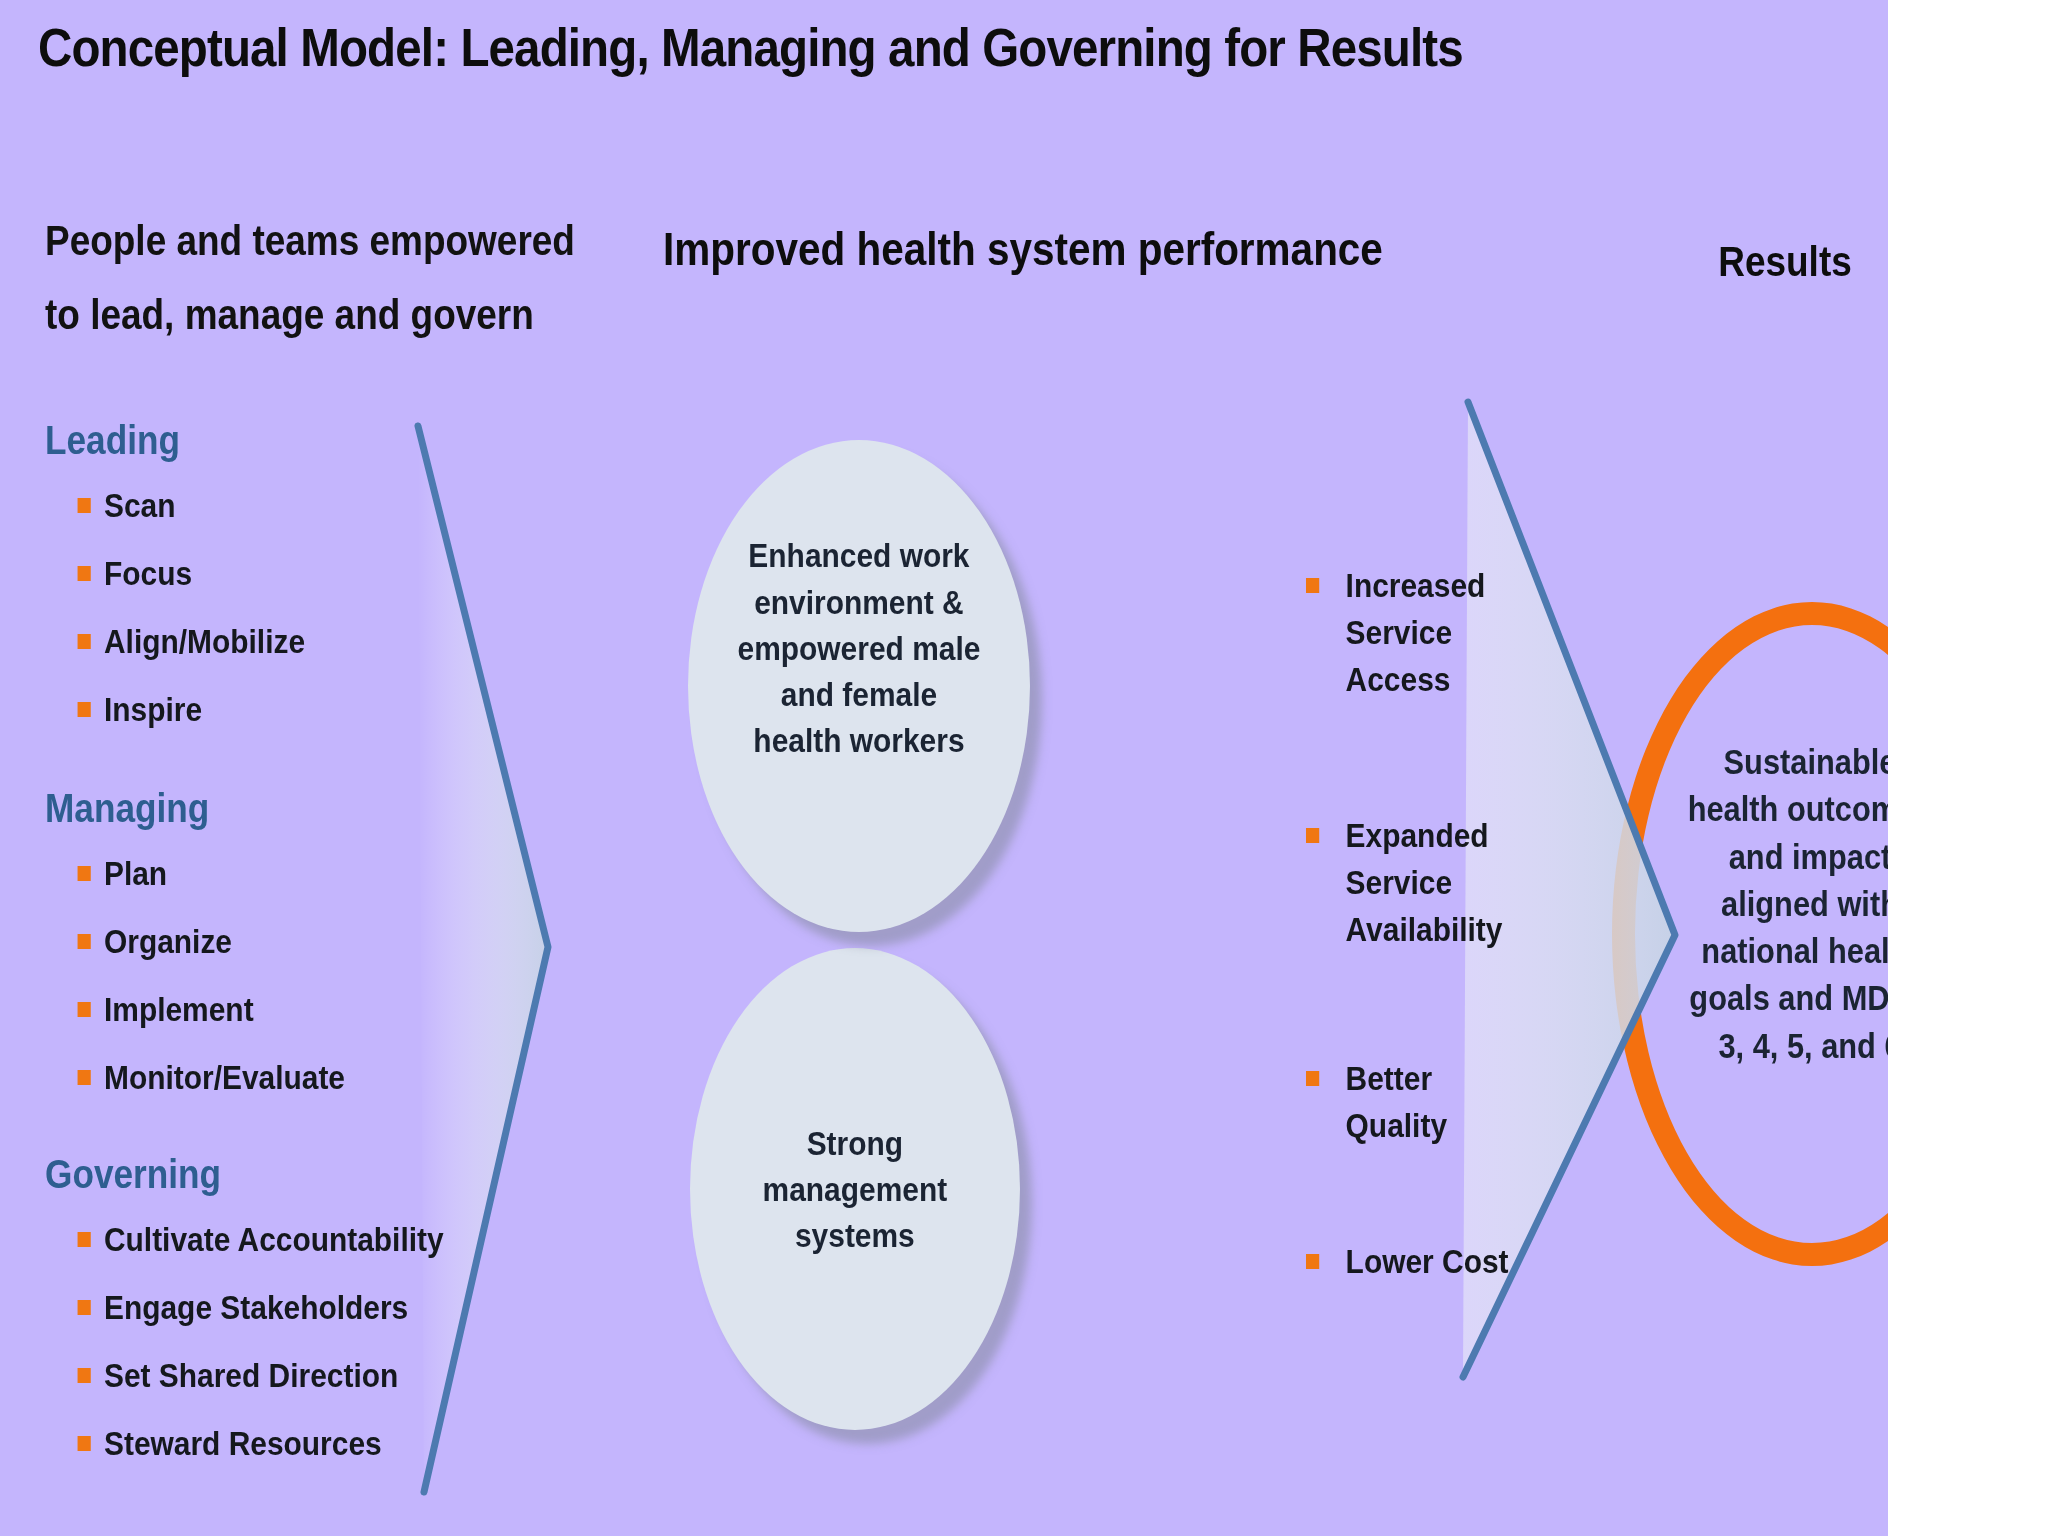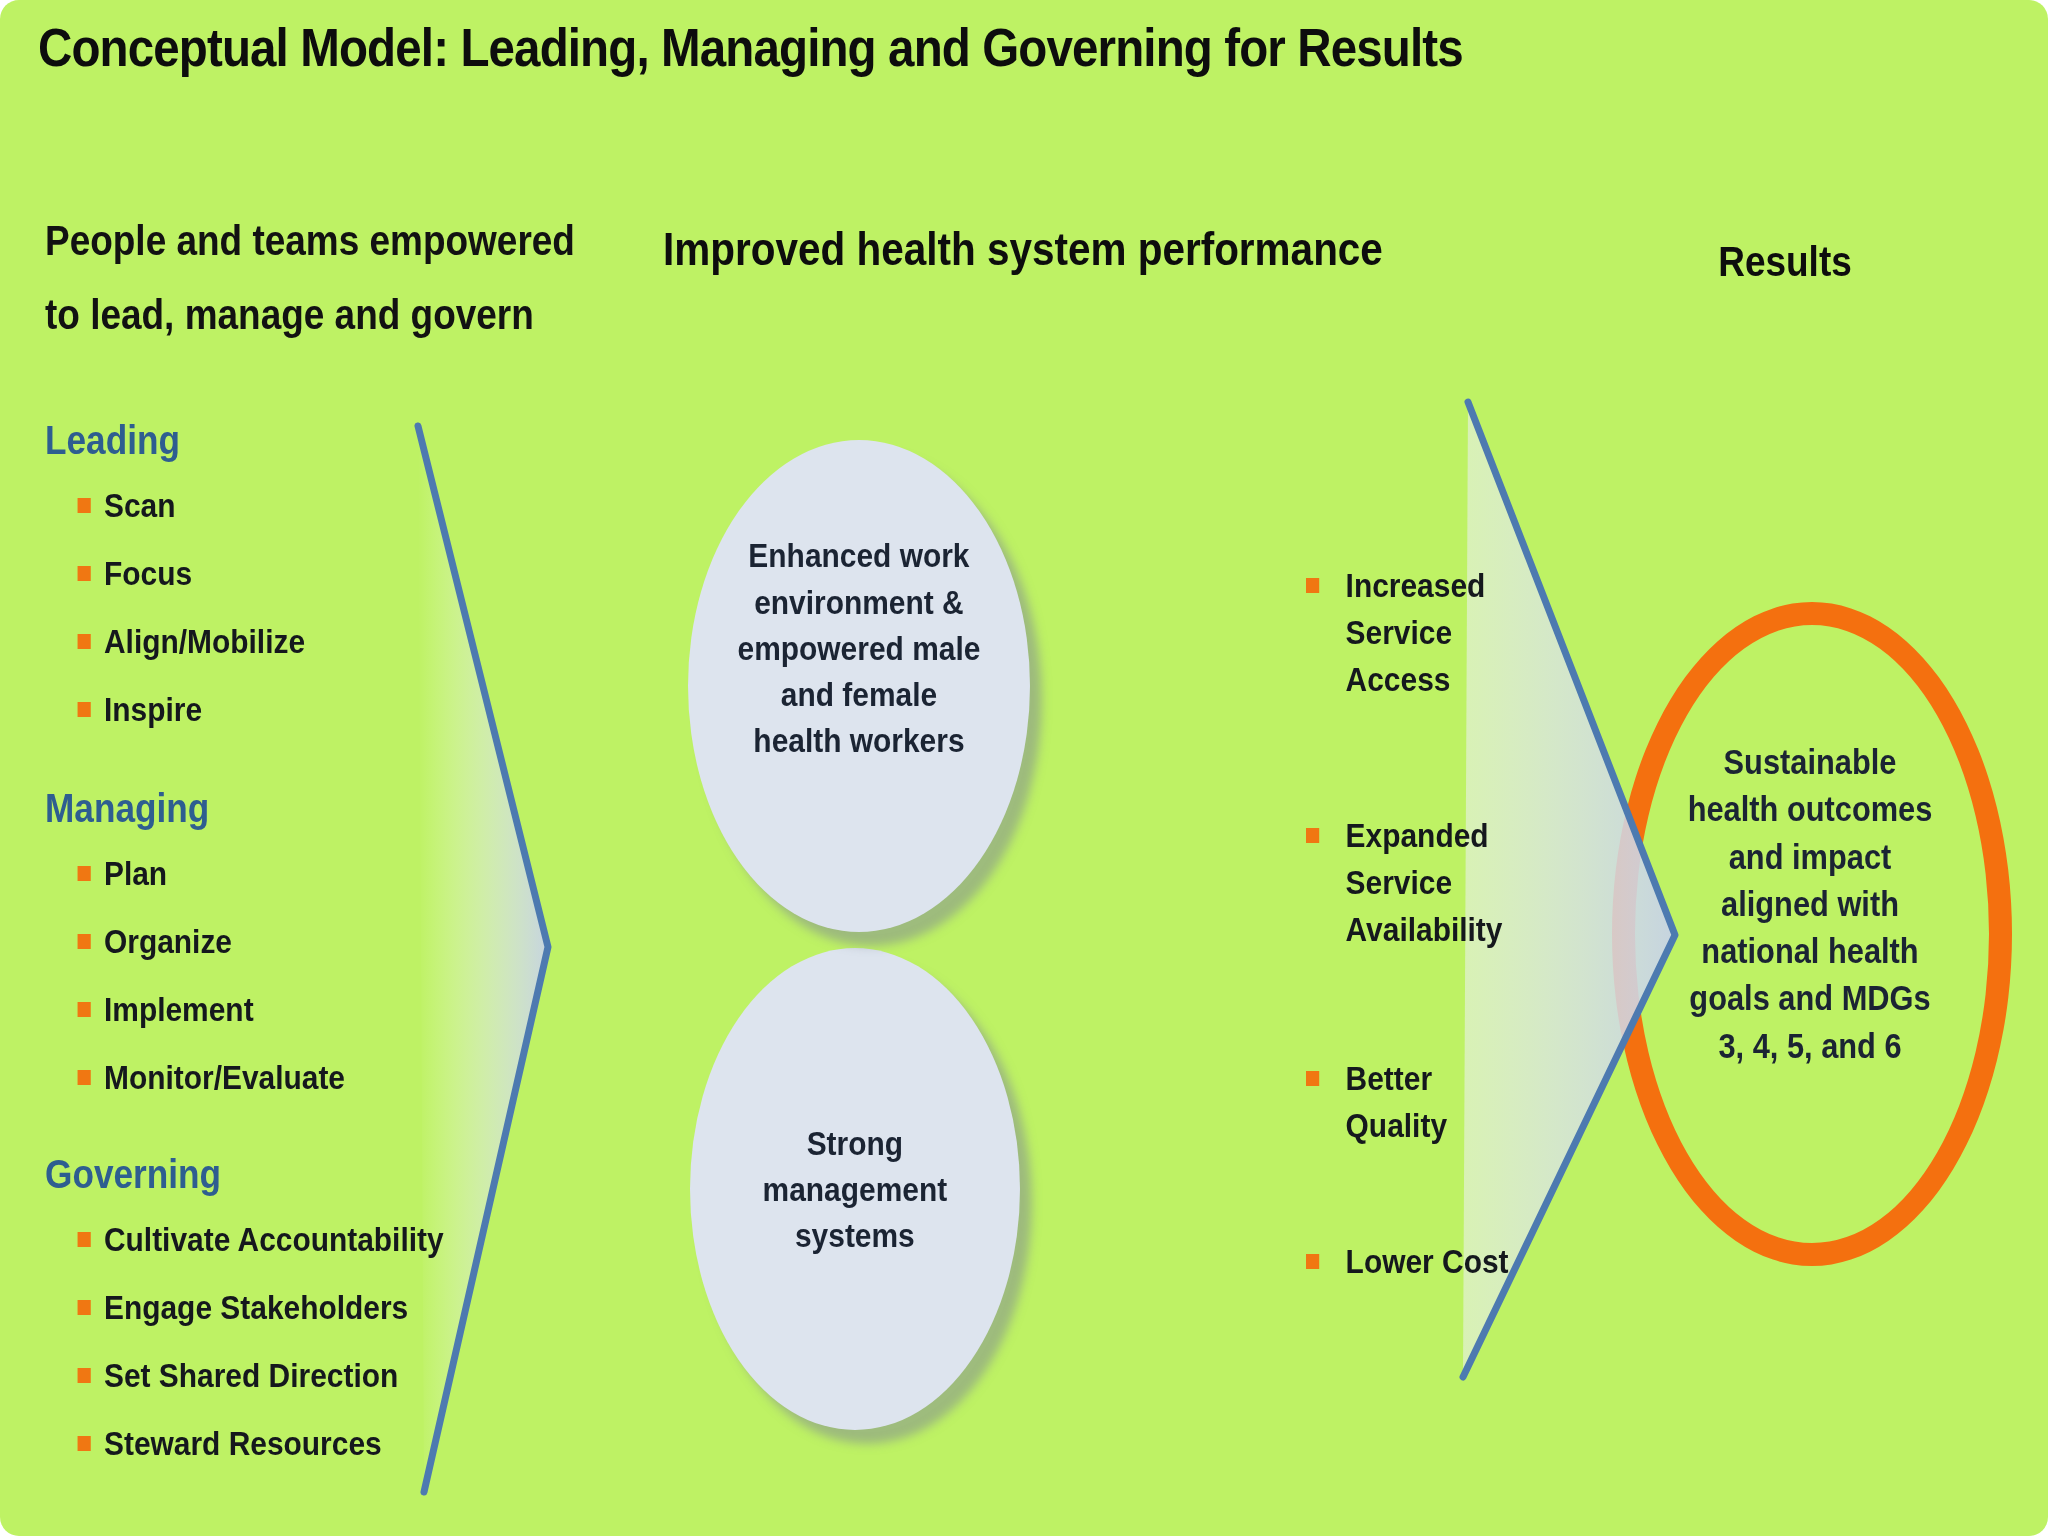--- a/index.html
+++ b/index.html
@@ -1,18 +1,18 @@
 <!DOCTYPE html>
 <html style="--heading-blue: #2E5E90; --bullet-orange: #F07712; --ring-orange: #F4700F; --chevron-blue: #4D7AB0; --chevron-fill: #C6D2E6; --ellipse-fill: #DDE4EE; --navy-text: #1B2433; --text-dark: #14191F;"><head>
 <meta charset="utf-8">
 <style>
   html,body{margin:0;padding:0;background:#fff;}
   #canvas{
-    position:relative;width:2048px;height:1536px;background:#bef264;overflow:hidden;
-    font-family:"Liberation Sans",sans-serif;color:var(--text-dark,#14191f);border-radius:19px;
+    position:relative;width:1888px;height:1536px;background:#c4b5fd;overflow:hidden;
+    font-family:"Liberation Sans",sans-serif;color:var(--text-dark,#14191f);
   }
   .abs{position:absolute;}
   .cx{transform:scaleX(.88);transform-origin:0 0;}
   .pre{white-space:pre-line;}
 
   .main-title{left:38px;top:16px;font-size:54px;font-weight:bold;letter-spacing:-1px;color:#0d0d0d;z-index:5;white-space:nowrap;}
 
   .left-heading{left:45px;top:204px;font-size:42px;font-weight:bold;line-height:1.75;color:#121212;z-index:5;}
 
   .section{z-index:5;width:520px;}

